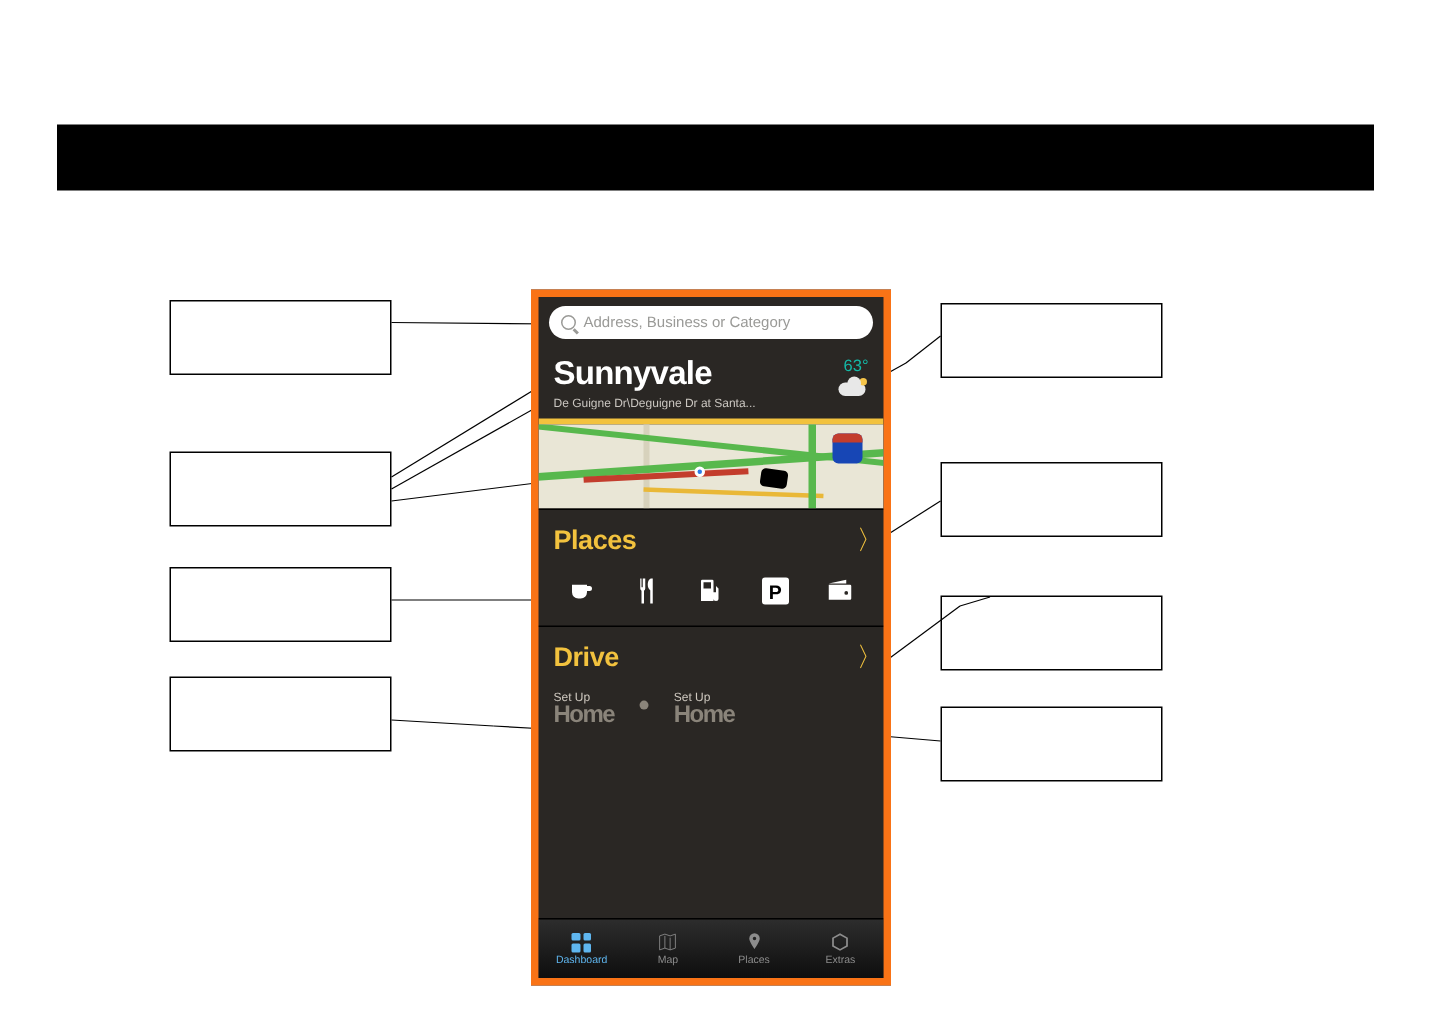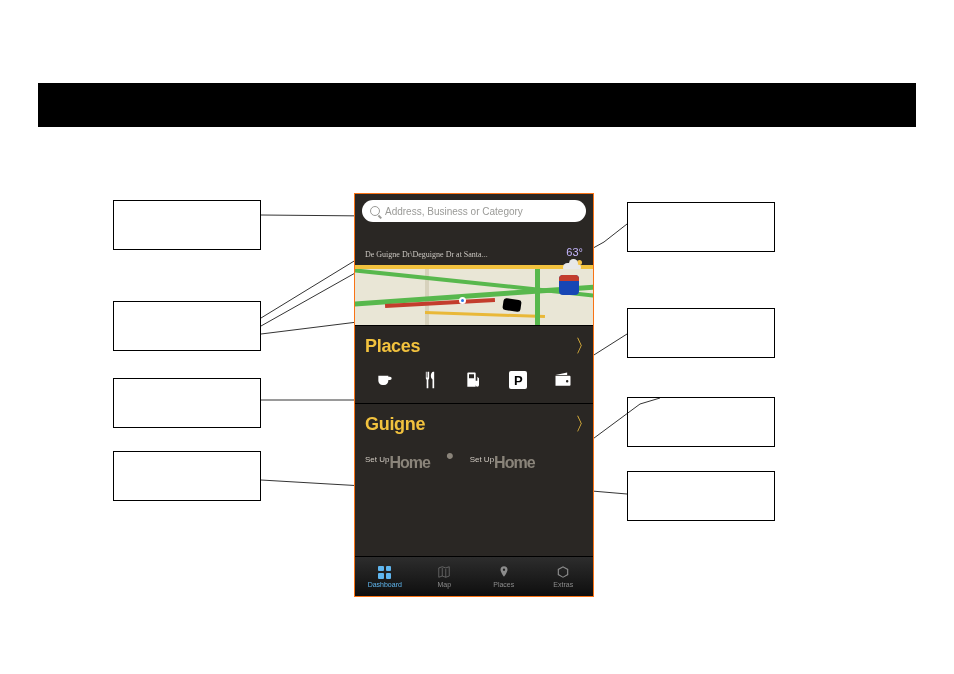--- a/index.html
+++ b/index.html
@@ -35,23 +35,23 @@
     pointer-events: none;
   }
   .leader svg { position: absolute; left: 0; top: 0; overflow: visible; }
 
   
   .phone {
     position: absolute;
     left: 354px;
     top: 193px;
     width: 240px;
-    height: 404px;
+    height: 464px;
     background: #2a2724;
-    border: 1px solid #f97316;
+    border: 5px solid #f97316;
     overflow: hidden;
     filter: blur(.3px);
   }
 
   
   .searchbar {
     margin: 6px 7px;
     height: 22px;
     background: #fff;
     border-radius: 11px;
@@ -85,33 +85,32 @@
     position: relative;
   }
   .cityname {
     font-size: 22px;
     font-weight: 600;
     letter-spacing: -0.5px;
   }
   .subaddr {
     font-size: 8px;
     color: #cac6c0;
-    margin-top: 18px;
+    margin-top: 2px;
     white-space: nowrap;
     overflow: hidden;
     text-overflow: ellipsis;
     max-width: 160px;
-    font-family: Liberation Serif, serif;
   }
   .weather {
     position: absolute;
     right: 10px;
-    top: 18px;
+    top: 6px;
     text-align: right;
-    color: #c4b5fd;
+    color: #14b8a6;
   }
   .weather .temp { font-size: 11px; display: block; margin-bottom: 1px; }
   .weather .cloud {
     width: 22px; height: 14px; display: inline-block;
     position: relative;
   }
   .weather .cloud::before {
     content:''; position:absolute; left:2px; top:4px;
     width:18px; height:9px; background:#e8e8e8; border-radius:6px;
   }
@@ -201,21 +200,21 @@
   }
 
   
   .drivecontent {
     display: flex;
     align-items: flex-end;
     justify-content: flex-start;
     padding: 0 10px 10px 10px;
     gap: 16px;
   }
-  .dcol { display:flex; flex-direction:row; }
+  .dcol { display:flex; flex-direction:column; }
   .setup { font-size: 8px; color:#cfc9c0; margin-bottom: 0; }
   .big { font-size: 16px; font-weight: 600; color:#8a847a; letter-spacing:-1px; line-height:1; }
   .dotsep { font-size: 22px; color:#8a847a; align-self:flex-end; padding-bottom:2px; }
 
   
   .tabbar {
     position: absolute;
     left: 0; right: 0; bottom: 0;
     height: 40px;
     background: linear-gradient(#2d2d2d, #0e0e0e);
@@ -283,20 +282,21 @@
 </div>
 
 <div class="phone">
 
   <div class="searchbar">
     <span class="sicon"></span>
     <span>Address, Business or Category</span>
   </div>
 
   <div class="cityrow">
+    <div class="cityname">Sunnyvale</div>
     <div class="subaddr">De Guigne Dr\Deguigne Dr at Santa...</div>
     <div class="weather">
       <span class="temp">63°</span>
       <span class="cloud"></span>
     </div>
   </div>
 
   <div class="yellowstrip"></div>
 
   <div class="maptile">
@@ -335,21 +335,21 @@
       <div class="parking">P</div>
     </div>
     <div class="picon">
       <svg viewBox="0 0 24 24">
           <path d="M3 6l14-3v3H3zm0 1h17a1 1 0 0 1 1 1v10a1 1 0 0 1-1 1H3V7zm14 5a1.5 1.5 0 1 0 0 3 1.5 1.5 0 0 0 0-3z"></path>
         </svg>
     </div>
   </div>
 
   <div class="sect">
-    <span class="sectlabel">Guigne</span>
+    <span class="sectlabel">Drive</span>
     <span class="chevron">〉</span>
   </div>
   <div class="drivecontent">
     <div class="dcol">
       <span class="setup">Set Up</span>
       <span class="big">Home</span>
     </div>
     <div class="dotsep">•</div>
     <div class="dcol">
       <span class="setup">Set Up</span>

